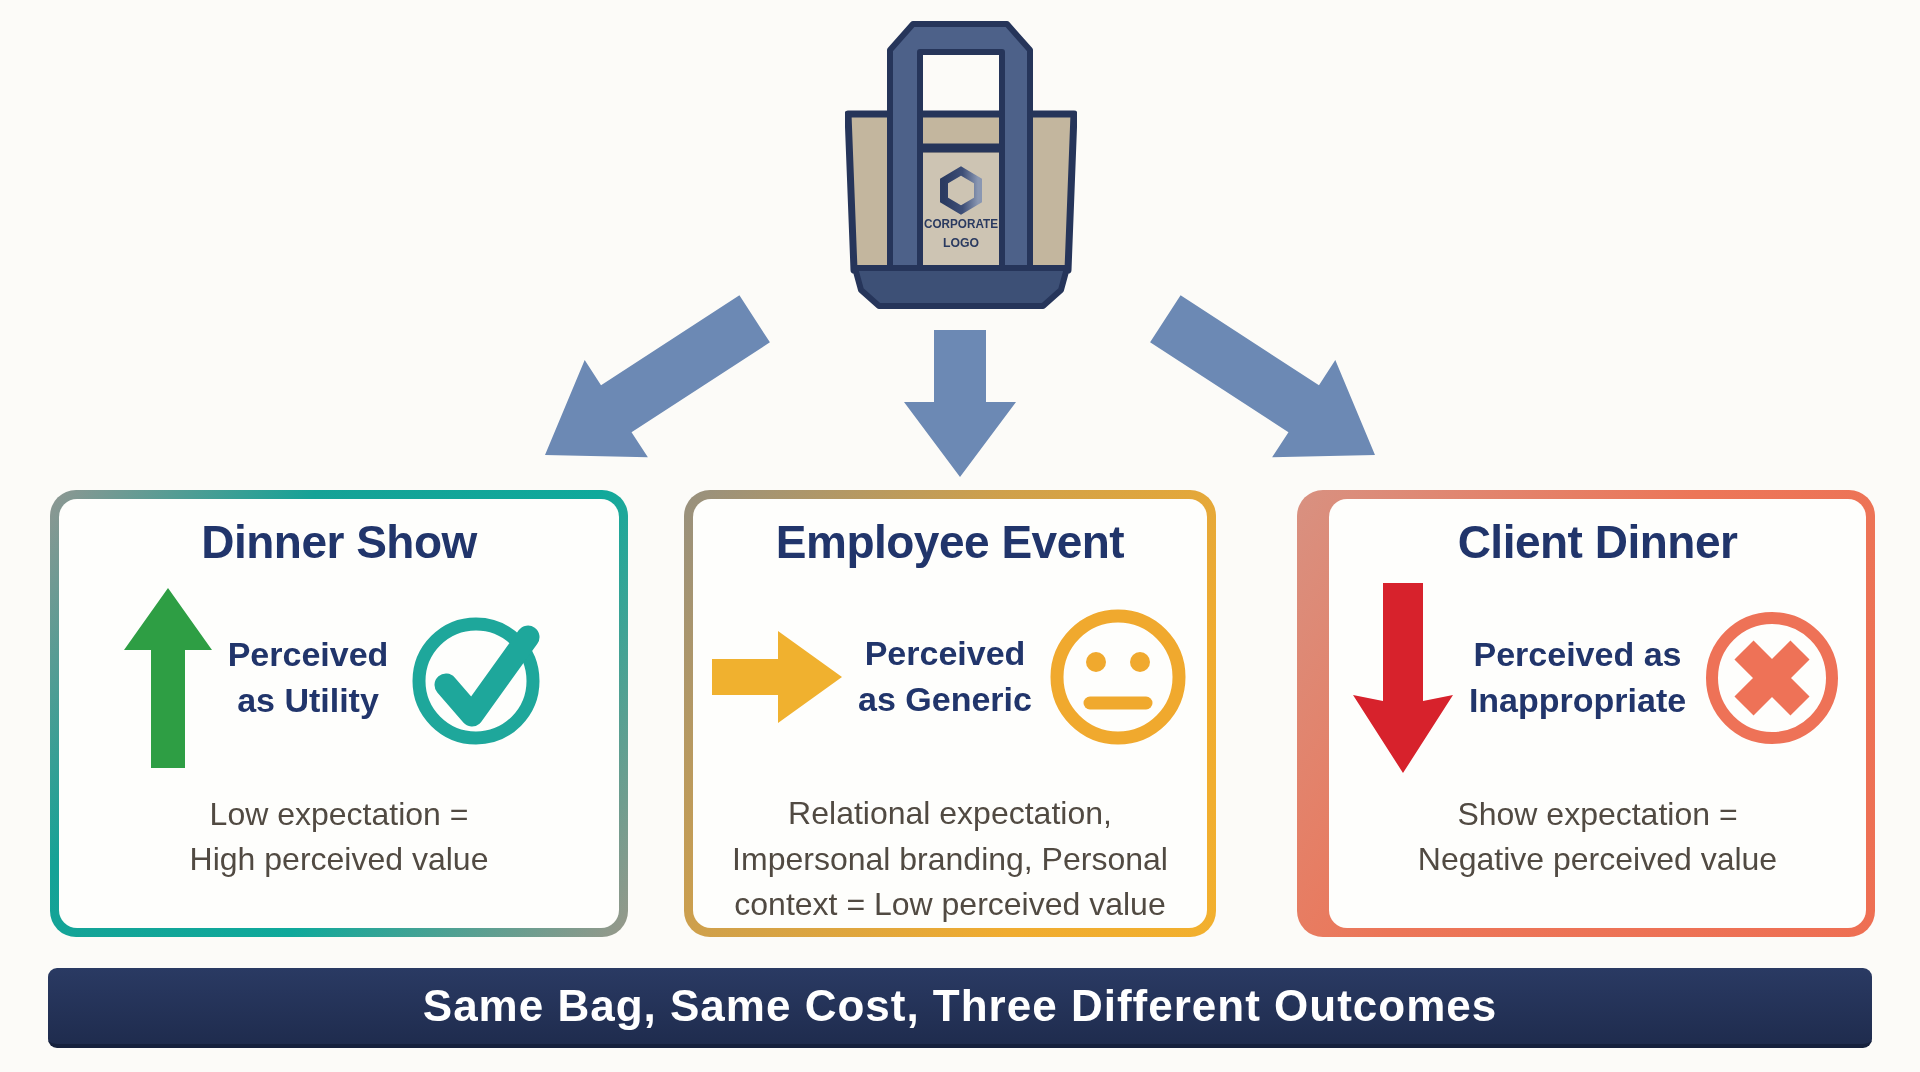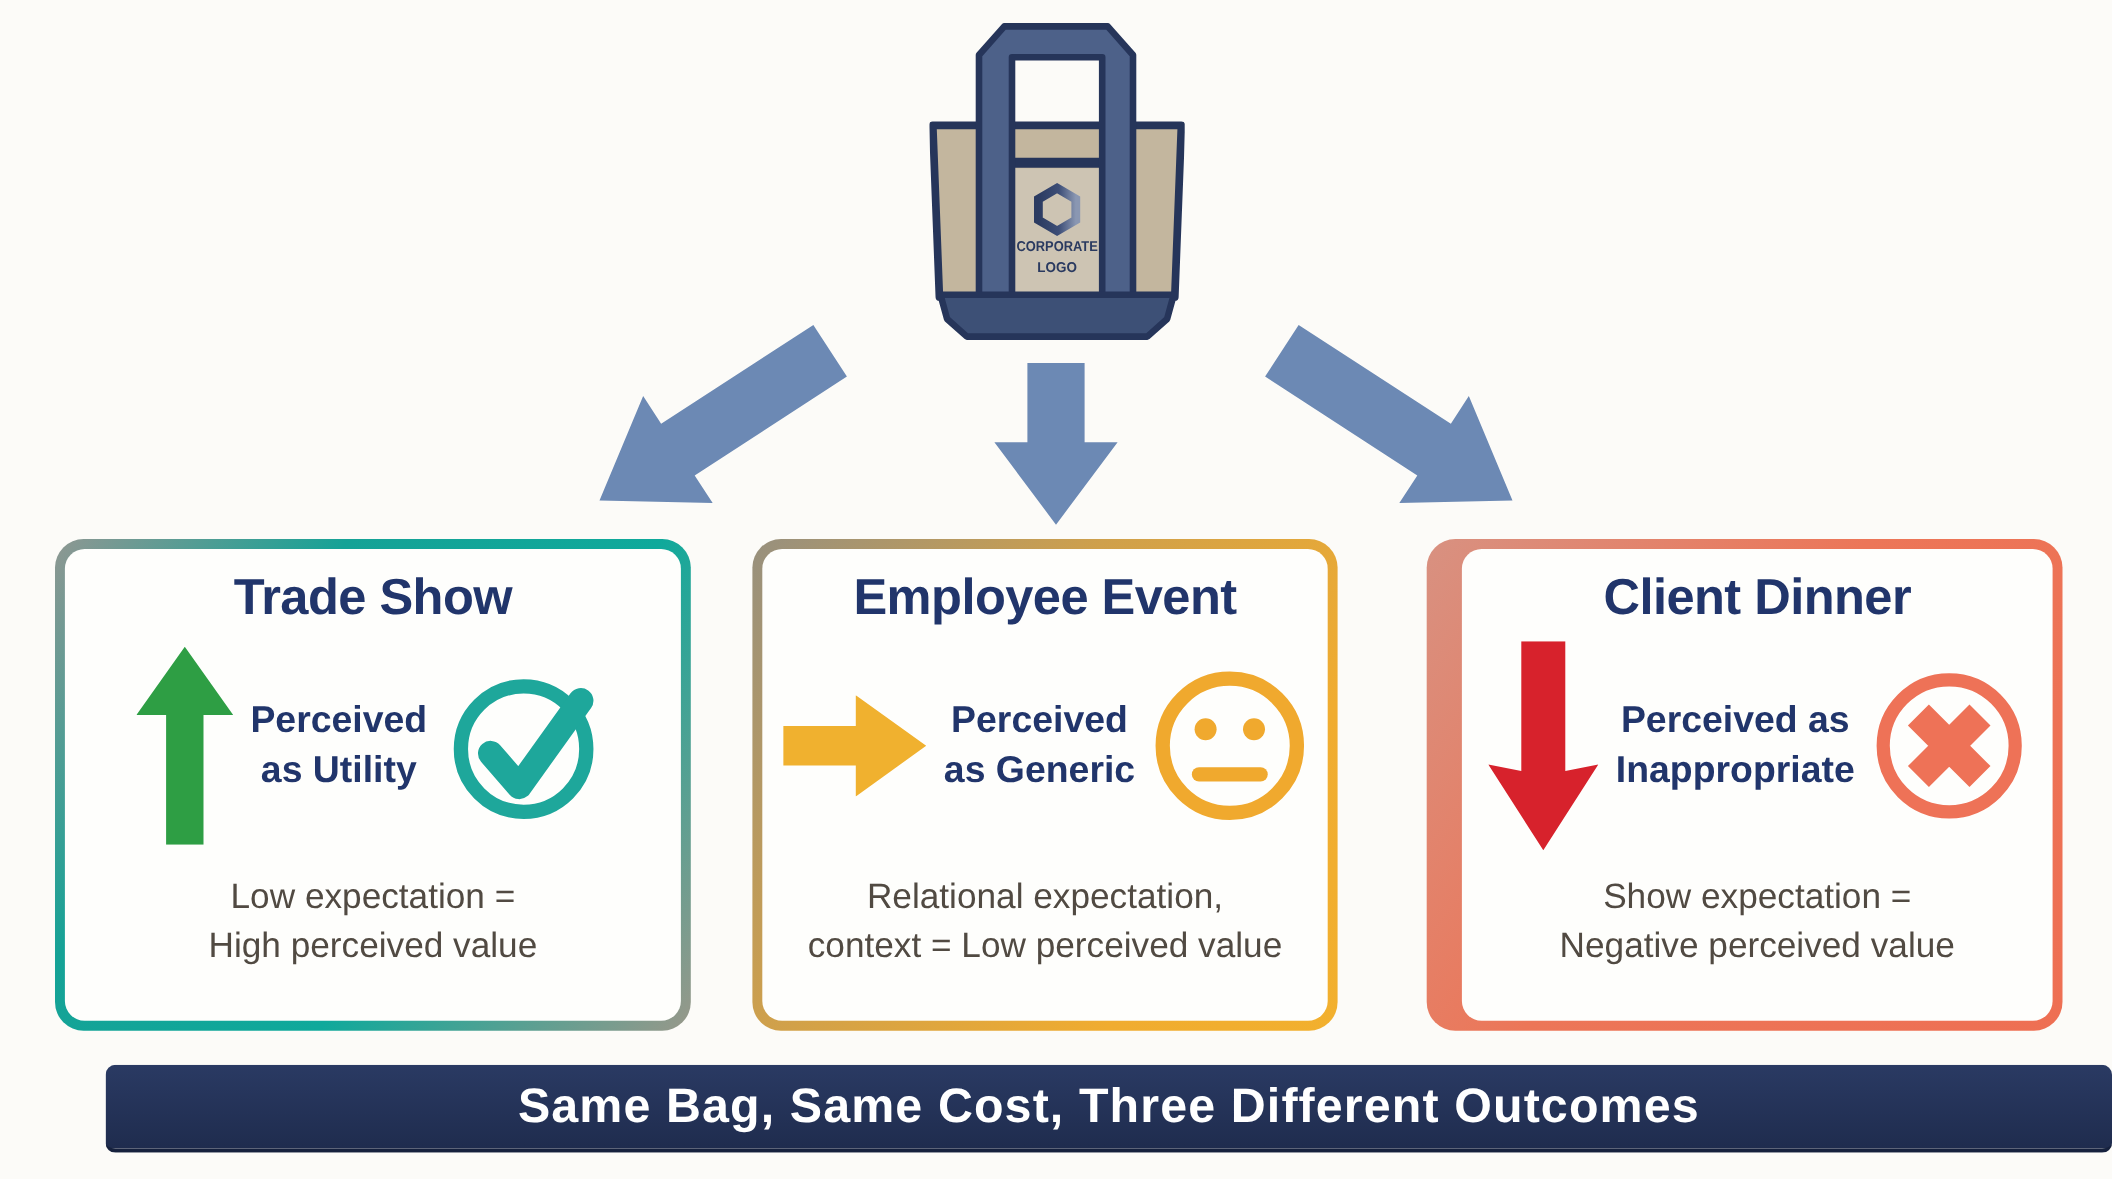--- a/index.html
+++ b/index.html
@@ -50,21 +50,20 @@
     color:#514A42; line-height:1.43;
   }
   .desc span { display:block; white-space:nowrap; }
 
   
   .banner {
     position:absolute; left:48px; top:968px; width:1824px; height:80px;
     background:linear-gradient(#2A3A63,#1F2C4E); border-radius:9px;
     display:flex; align-items:center; justify-content:center; box-sizing:border-box;
     border-bottom:4px solid #16213D;
-    margin-left:48px;
   }
   .banner-text {
     color:#FFFFFF; font-size:44px; font-weight:bold; letter-spacing:1px;
     white-space:nowrap;
   }
 </style>
 </head>
 <body>
 
 <div class="canvas">
@@ -94,21 +93,21 @@
   </svg>
 
   <svg class="branch-arrows" width="1920" height="245" viewBox="0 0 1920 245">
     <polygon points="-250,-28 -85,-28 -85,-58 0,0 -85,58 -85,28 -250,28" transform="translate(545,200) rotate(147)" fill="#6C89B4"></polygon>
     <polygon points="-147,-26 -75,-26 -75,-56 0,0 -75,56 -75,26 -147,26" transform="translate(960,222) rotate(90)" fill="#6C89B4"></polygon>
     <polygon points="-250,-28 -85,-28 -85,-58 0,0 -85,58 -85,28 -250,28" transform="translate(1375,200) rotate(33)" fill="#6C89B4"></polygon>
   </svg>
 
   <div class="card card-trade">
     <div class="card-inner">
-      <h2 class="card-title">Trade Show</h2>
+      <h2 class="card-title">Dinner Show</h2>
       <div class="mid-row">
         <svg width="88" height="180" viewBox="0 0 88 180">
           <polygon points="44,0 88,62 61,62 61,180 27,180 27,62 0,62" fill="#2E9E44"></polygon>
         </svg>
         <div class="perceived">
           <span>Perceived</span>
           <span>as Utility</span>
         </div>
         <svg width="150" height="150" viewBox="0 0 150 150">
           <circle cx="72" cy="78" r="57" fill="none" stroke-width="13" stroke="#1EA79B"></circle>
@@ -135,20 +134,21 @@
         </div>
         <svg width="140" height="140" viewBox="0 0 140 140">
           <circle cx="70" cy="70" r="61" fill="none" stroke-width="13" stroke="#F0A92E"></circle>
           <circle cx="48" cy="55" r="10" fill="#F0A92E"></circle>
           <circle cx="92" cy="55" r="10" fill="#F0A92E"></circle>
           <line x1="42" y1="96" x2="98" y2="96" stroke-width="13" stroke-linecap="round" stroke="#F0A92E"></line>
         </svg>
       </div>
       <div class="desc">
         <span>Relational expectation,</span>
+        <span>Impersonal branding, Personal</span>
         <span>context = Low perceived value</span>
       </div>
     </div>
   </div>
 
   <div class="card card-client">
     <div class="card-inner">
       <h2 class="card-title">Client Dinner</h2>
       <div class="mid-row">
         <svg width="100" height="190" viewBox="0 0 100 190">

